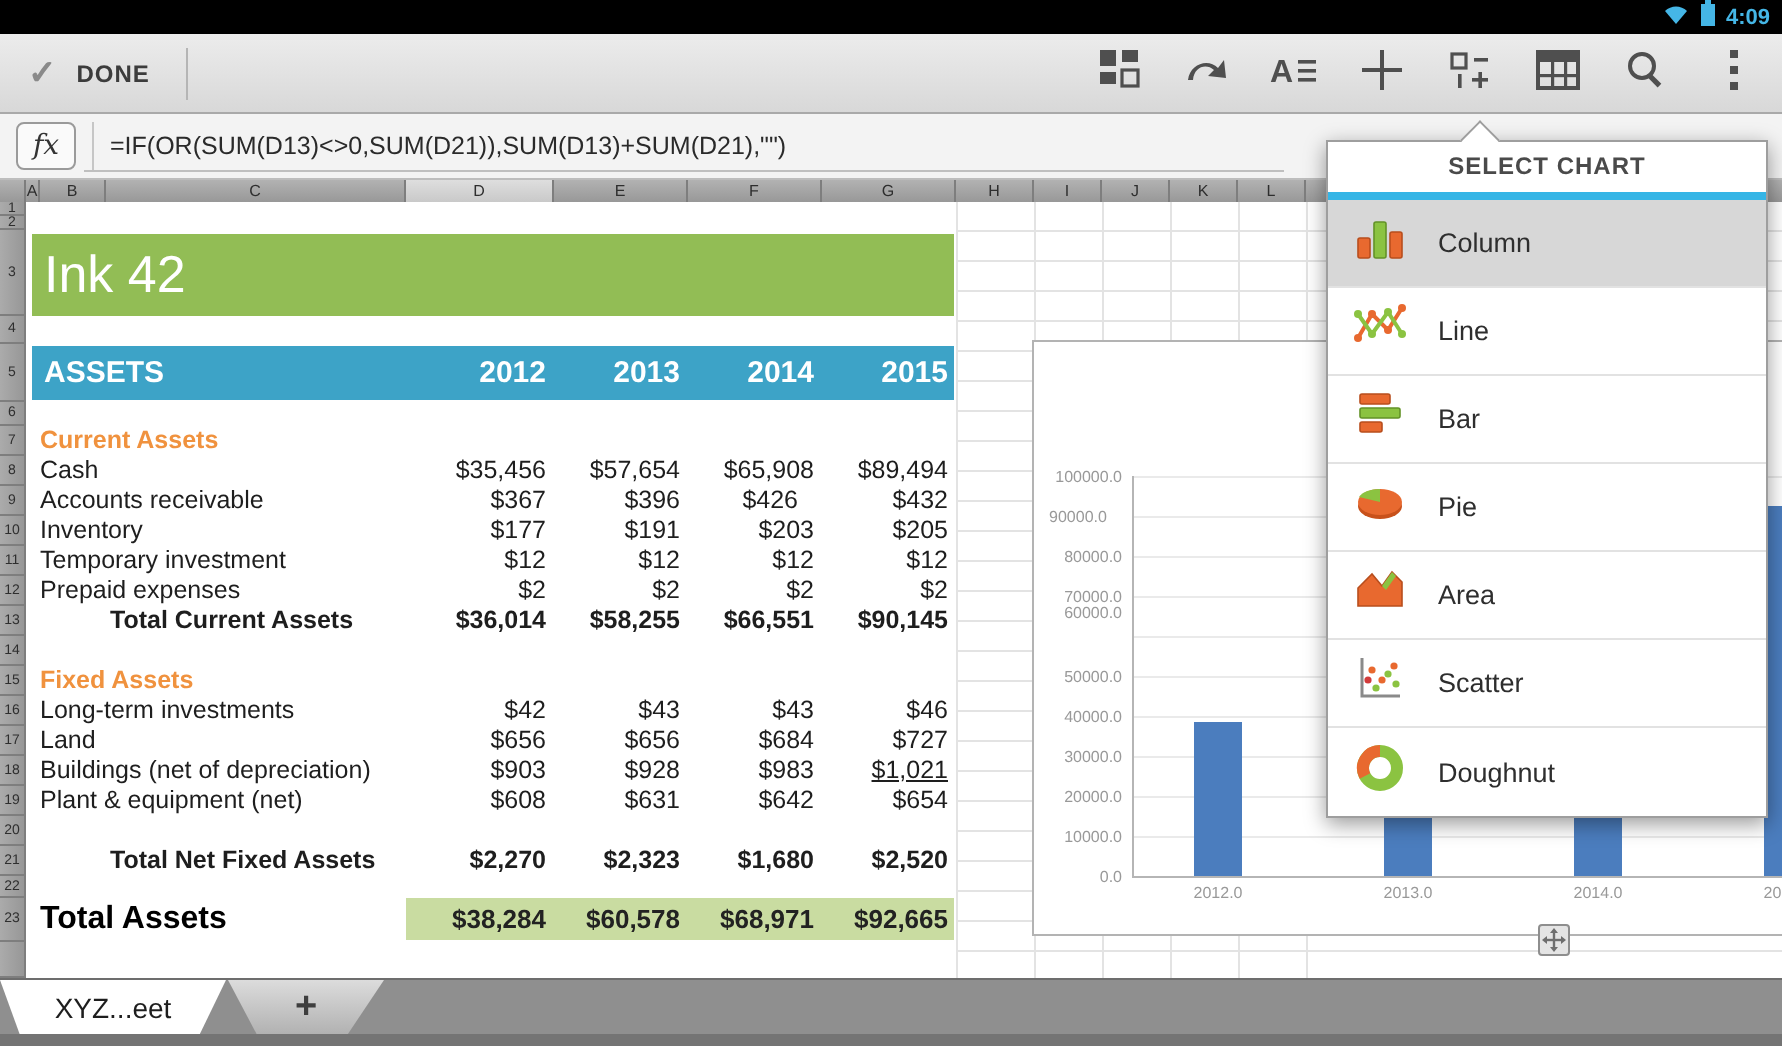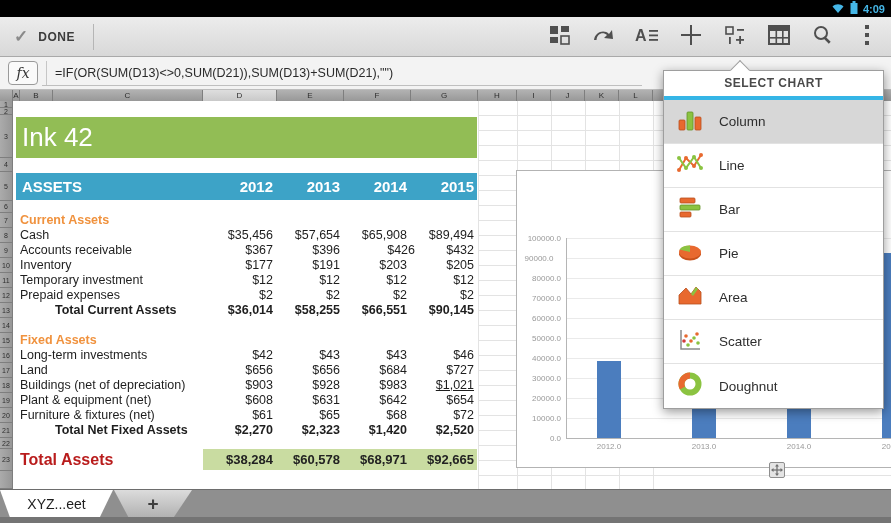--- a/index.html
+++ b/index.html
@@ -56,21 +56,21 @@
 
   .srow { position:absolute; height:15px; line-height:15px; font-size:12.5px; color:#1e1e1e; }
   .srow .rlabel { position:absolute; left:20px; top:0; white-space:nowrap; }
   .srow .rlabel.indent { left:55px; font-weight:bold; }
   .srow .num { position:absolute; top:0; text-align:right; }
   .srow.section .rlabel { color:#f0923e; font-weight:bold; }
   .srow.total { font-weight:bold; }
 
   .grand-band { position:absolute; left:203px; top:359px; width:274px; height:21px; background:#c9dca1; }
   .grand-label { position:absolute; left:20px; top:359px; height:21px; line-height:21px;
-                 color:#b91c1c; font-size:16px; font-weight:bold; }
+                 color:#000000; font-size:16px; font-weight:bold; }
   .grand-num { position:absolute; top:359px; height:21px; line-height:21px; font-size:13px;
                font-weight:bold; color:#222; text-align:right; }
 
   
   .chartbox { position:absolute; left:516px; top:170px; width:384px; height:298px; background:#fff;
               border:1px solid #b3b3b3; }
   .c-grid { position:absolute; left:49px; height:1px; background:#eaeaea; }
   .c-ylab { position:absolute; width:44px; text-align:right; font-size:8px; color:#999; }
   .c-yaxis { position:absolute; left:49px; top:67px; width:1px; height:200px; background:#b5b5b5; }
   .c-xaxis { position:absolute; left:49px; top:267px; height:1px; background:#b5b5b5; }
@@ -267,21 +267,21 @@
         <span class="rlabel">Cash</span>
         <span class="num" style="left: 203px; width: 70px;">$35,456</span>
         <span class="num" style="left: 277px; width: 63px;">$57,654</span>
         <span class="num" style="left: 344px; width: 63px;">$65,908</span>
         <span class="num" style="left: 411px; width: 63px;">$89,494</span>
       </div>
       <div class="srow" style="top: 153px; left: 0px; width: 478px;">
         <span class="rlabel">Accounts receivable</span>
         <span class="num" style="left: 203px; width: 70px;">$367</span>
         <span class="num" style="left: 277px; width: 63px;">$396</span>
-        <span class="num" style="left: 352px; width: 63px;">$426</span>
+        <span class="num" style="left: 336px; width: 63px;">$426</span>
         <span class="num" style="left: 411px; width: 63px;">$432</span>
       </div>
       <div class="srow" style="top: 168px; left: 0px; width: 478px;">
         <span class="rlabel">Inventory</span>
         <span class="num" style="left: 203px; width: 70px;">$177</span>
         <span class="num" style="left: 277px; width: 63px;">$191</span>
         <span class="num" style="left: 344px; width: 63px;">$203</span>
         <span class="num" style="left: 411px; width: 63px;">$205</span>
       </div>
       <div class="srow" style="top: 183px; left: 0px; width: 478px;">
@@ -329,53 +329,46 @@
         <span class="num" style="left: 344px; width: 63px;">$983</span>
         <span class="num" style="left: 411px; width: 63px; text-decoration: underline;">$1,021</span>
       </div>
       <div class="srow" style="top: 303px; left: 0px; width: 478px;">
         <span class="rlabel">Plant &amp; equipment (net)</span>
         <span class="num" style="left: 203px; width: 70px;">$608</span>
         <span class="num" style="left: 277px; width: 63px;">$631</span>
         <span class="num" style="left: 344px; width: 63px;">$642</span>
         <span class="num" style="left: 411px; width: 63px;">$654</span>
       </div>
-      <div class="srow" style="top: 318px; left: 0px; width: 478px;">
-        <span class="rlabel">Furniture &amp; fixtures (net)</span>
-        <span class="num" style="left: 203px; width: 70px;">$61</span>
-        <span class="num" style="left: 277px; width: 63px;">$65</span>
-        <span class="num" style="left: 344px; width: 63px;">$68</span>
-        <span class="num" style="left: 411px; width: 63px;">$72</span>
-      </div>
       <div class="srow total" style="top: 333px; left: 0px; width: 478px;">
         <span class="rlabel indent">Total Net Fixed Assets</span>
         <span class="num" style="left: 203px; width: 70px;">$2,270</span>
         <span class="num" style="left: 277px; width: 63px;">$2,323</span>
-        <span class="num" style="left: 344px; width: 63px;">$1,420</span>
+        <span class="num" style="left: 344px; width: 63px;">$1,680</span>
         <span class="num" style="left: 411px; width: 63px;">$2,520</span>
       </div>
       <div class="grand-band"></div>
       <div class="grand-label">Total Assets</div>
       <div class="grand-num" style="left: 203px; width: 70px; padding-left: 12px;">$38,284</div>
       <div class="grand-num" style="left: 277px; width: 63px;">$60,578</div>
       <div class="grand-num" style="left: 344px; width: 63px;">$68,971</div>
       <div class="grand-num" style="left: 411px; width: 63px;">$92,665</div>
     </div>
 
   <div class="chartbox" id="chartbox">
       <div class="c-grid" style="top: 67px; width: 335px;"></div>
       <div class="c-ylab" style="left: 0px; top: 63px;">100000.0</div>
       <div class="c-grid" style="top: 87px; width: 335px;"></div>
       <div class="c-ylab" style="left: 0px; top: 83px; text-align: center;">90000.0</div>
       <div class="c-grid" style="top: 107px; width: 335px;"></div>
       <div class="c-ylab" style="left: 0px; top: 103px;">80000.0</div>
       <div class="c-grid" style="top: 127px; width: 335px;"></div>
       <div class="c-ylab" style="left: 0px; top: 123px;">70000.0</div>
       <div class="c-grid" style="top: 147px; width: 335px;"></div>
-      <div class="c-ylab" style="left: 0px; top: 143px;">60000.0</div>
+      <div class="c-ylab" style="left: 0px; top: 131px;">60000.0</div>
       <div class="c-grid" style="top: 167px; width: 335px;"></div>
       <div class="c-ylab" style="left: 0px; top: 163px;">50000.0</div>
       <div class="c-grid" style="top: 187px; width: 335px;"></div>
       <div class="c-ylab" style="left: 0px; top: 183px;">40000.0</div>
       <div class="c-grid" style="top: 207px; width: 335px;"></div>
       <div class="c-ylab" style="left: 0px; top: 203px;">30000.0</div>
       <div class="c-grid" style="top: 227px; width: 335px;"></div>
       <div class="c-ylab" style="left: 0px; top: 223px;">20000.0</div>
       <div class="c-grid" style="top: 247px; width: 335px;"></div>
       <div class="c-ylab" style="left: 0px; top: 243px;">10000.0</div>

